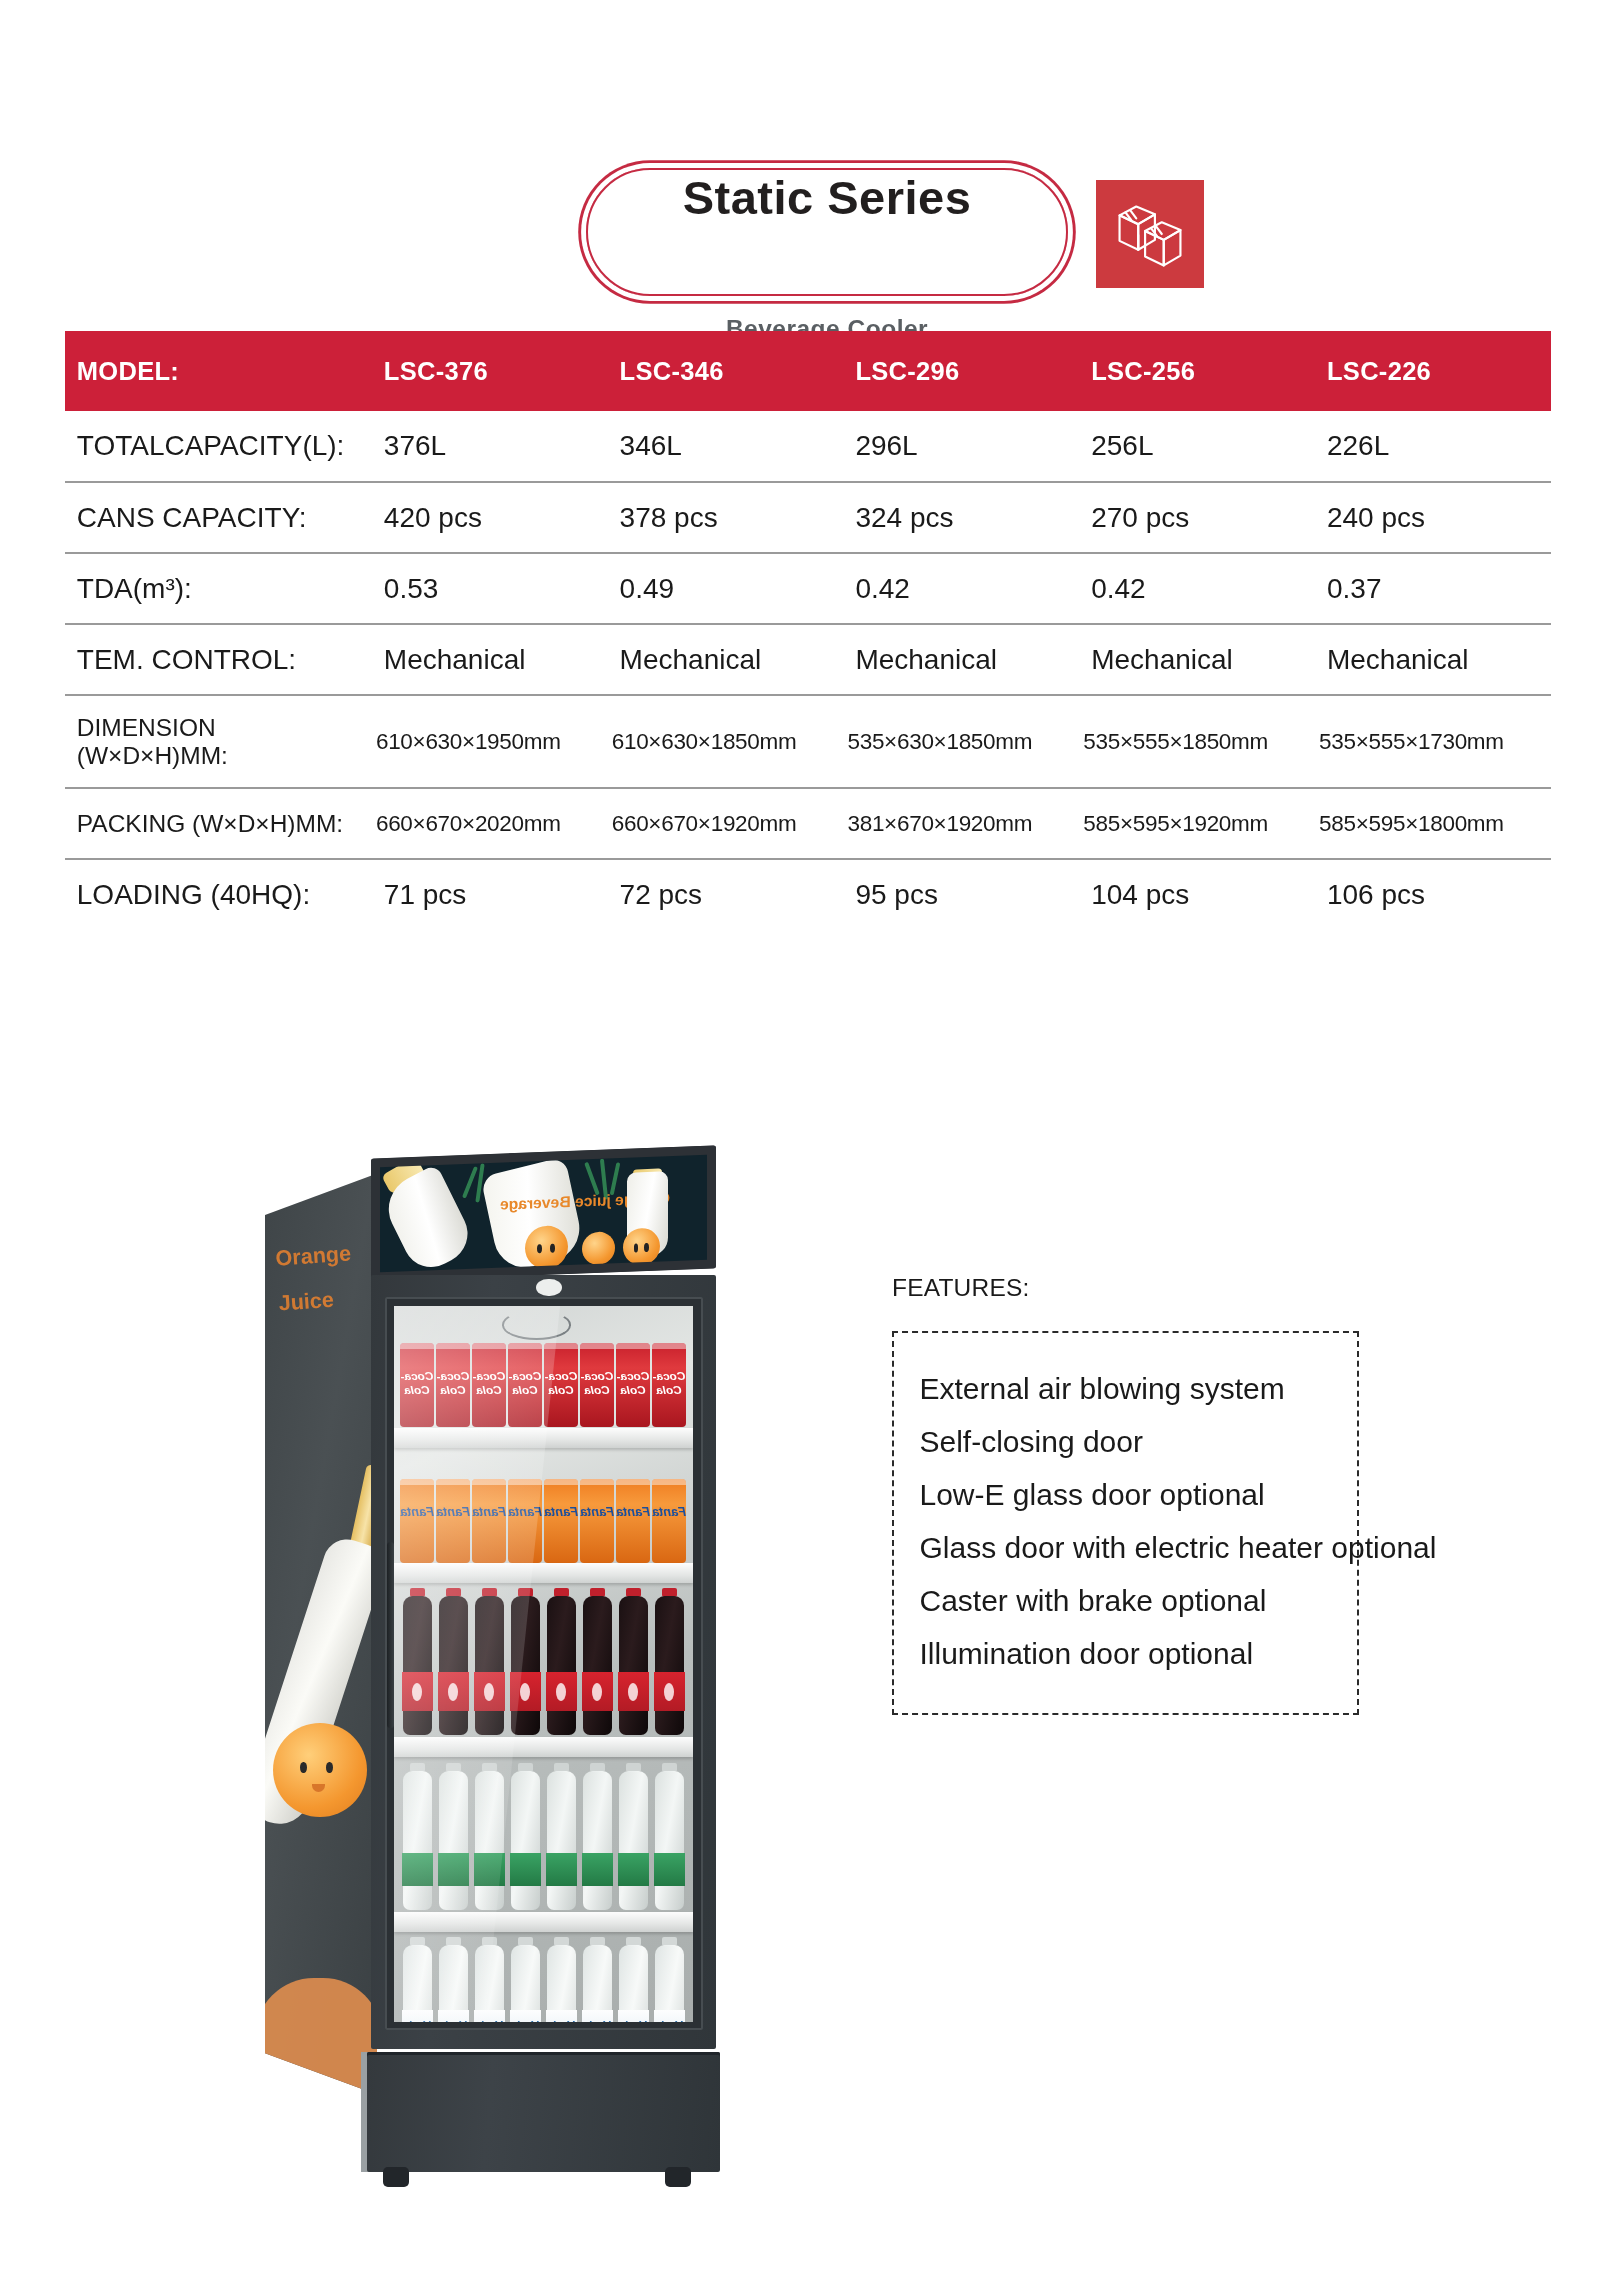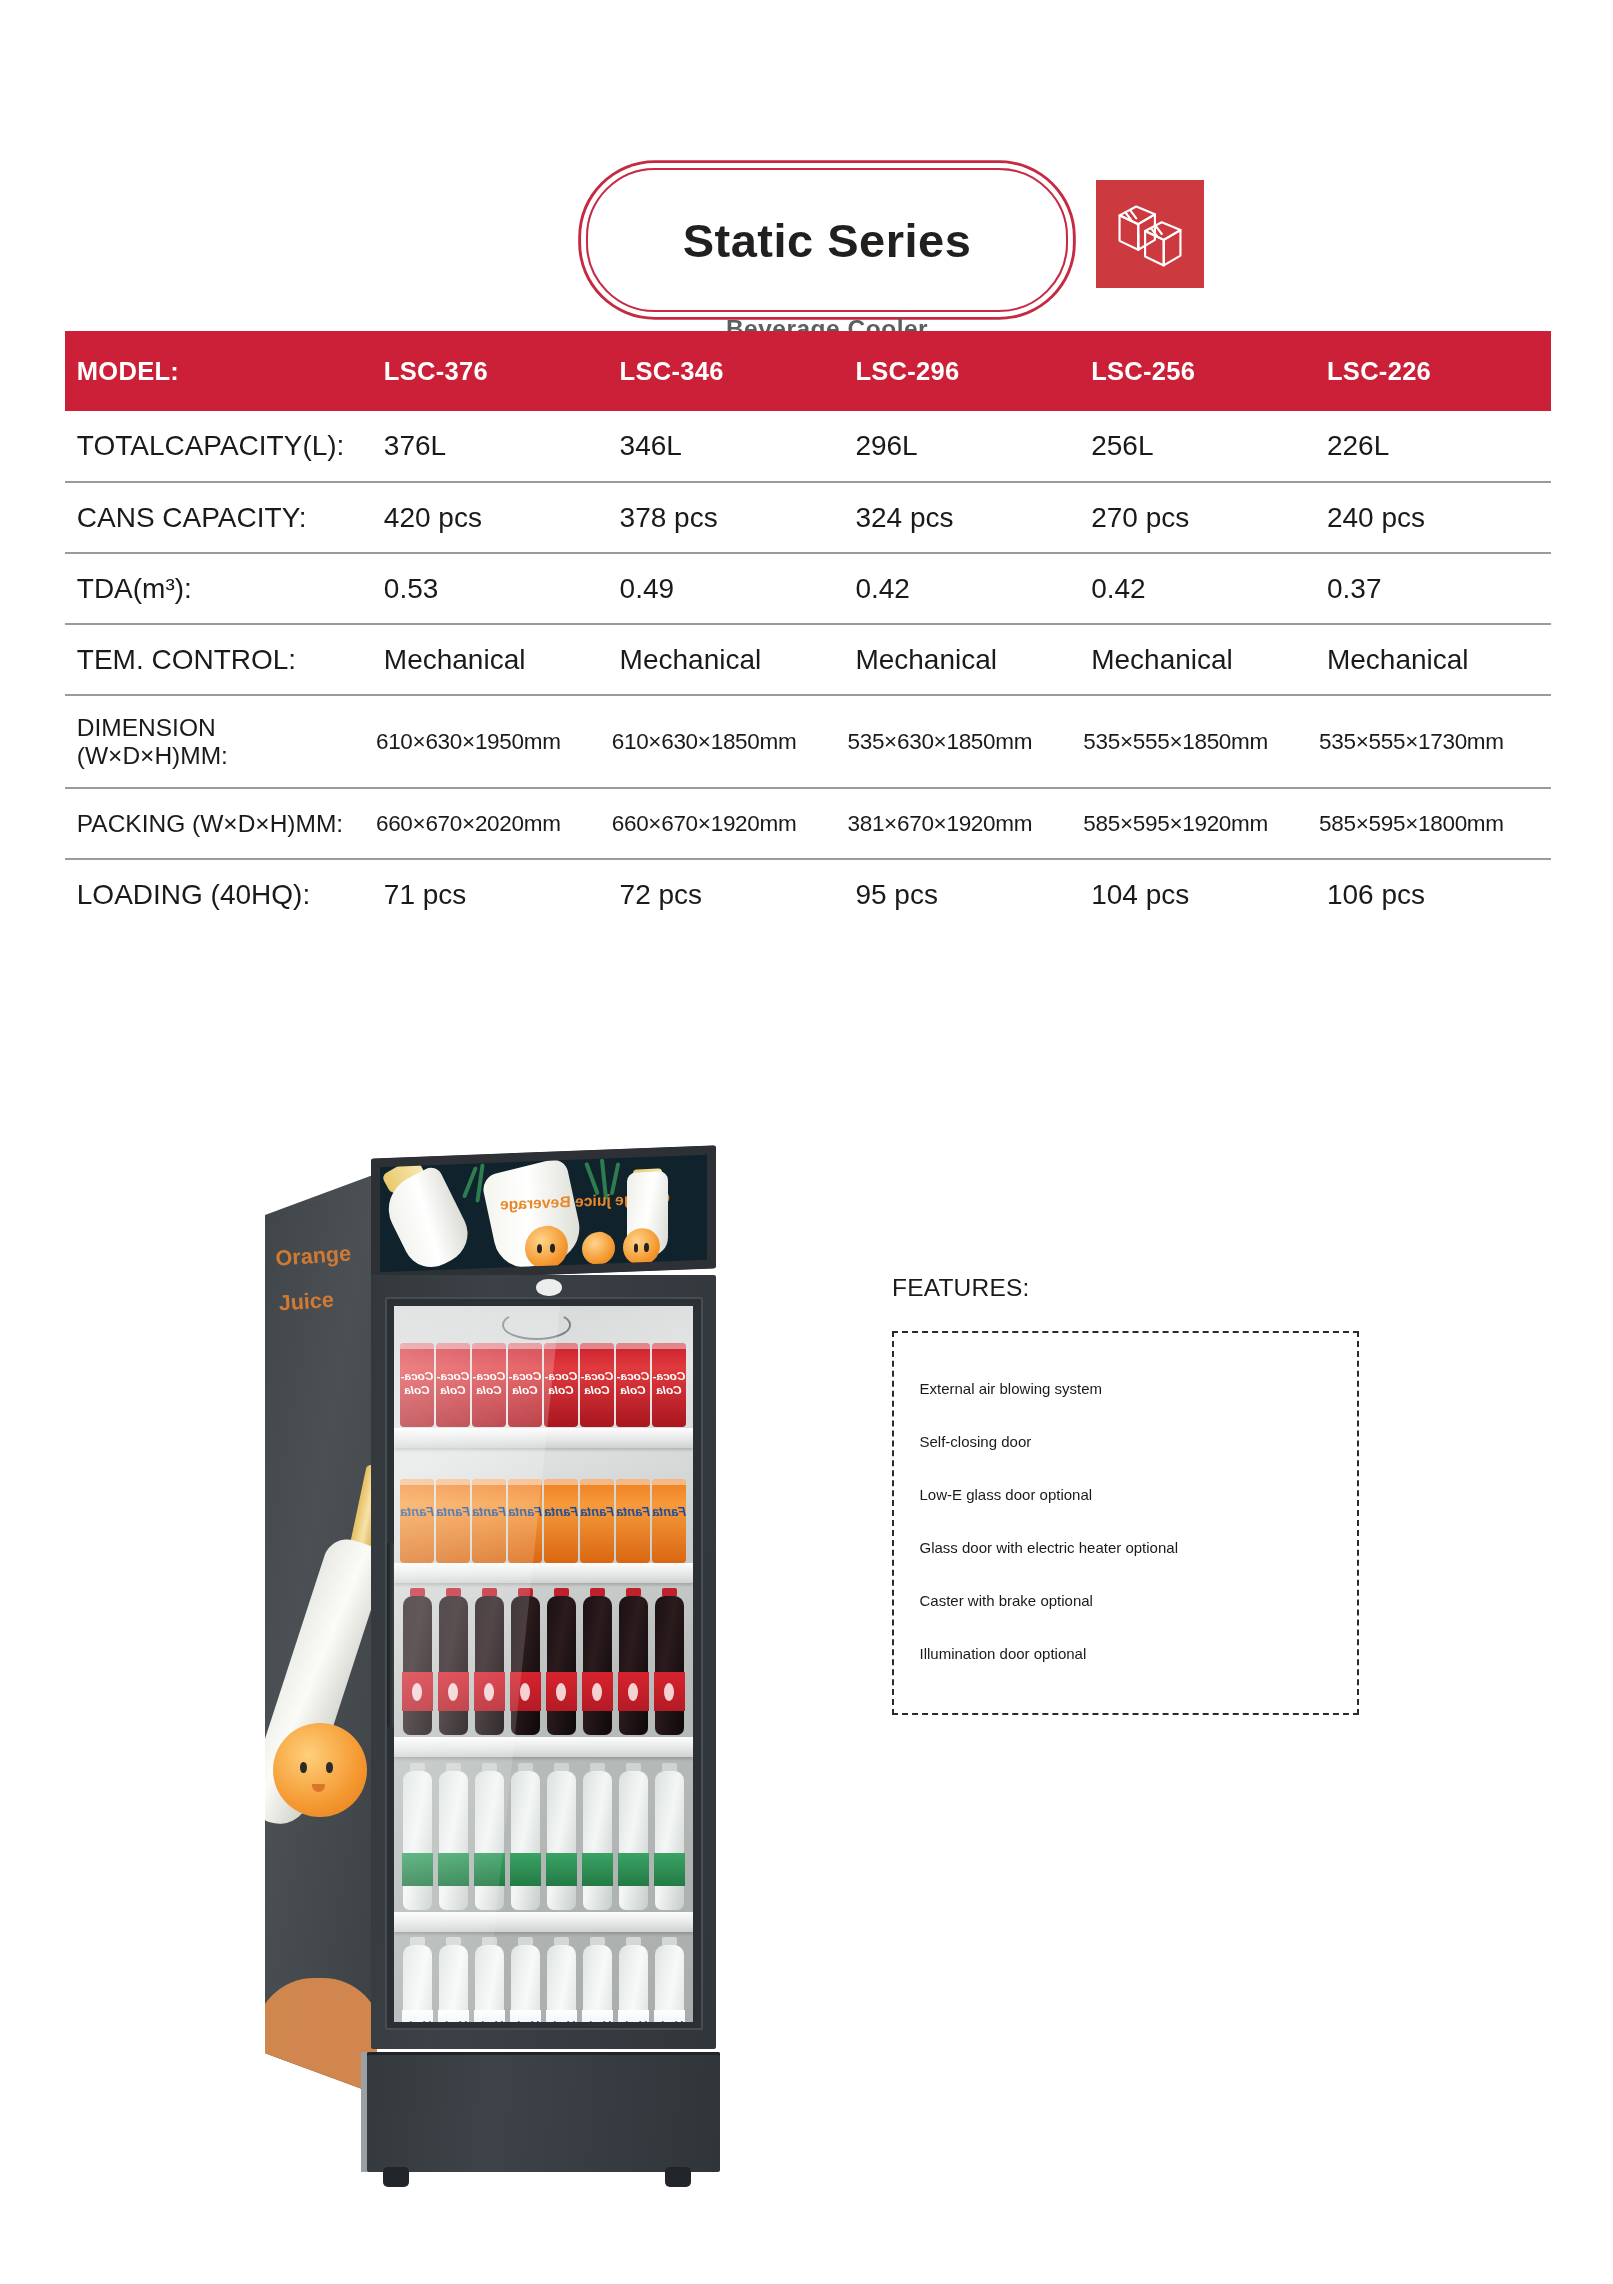--- a/index.html
+++ b/index.html
@@ -10,25 +10,25 @@
     -webkit-font-smoothing:antialiased;
     position:relative;
     overflow:hidden;
   }
 
   
   .header{
     position:absolute;left:0;top:84px;width:1613px;height:196px;
   }
   .title-pill{
-    position:absolute;left:586px;top:84px;width:482px;height:144px;
+    position:absolute;left:586px;top:84px;width:482px;height:128px;
     border:2.9px solid #C52A42;border-radius:69px;
     box-shadow:0 0 0 4.9px #ffffff, 0 0 0 7.8px #C52A42;
     box-sizing:border-box;
-    display:flex;align-items:center;justify-content:center;
+    display:flex;justify-content:center;
   }
   .title-text{
     font-size:47px;font-weight:bold;color:#221f1f;letter-spacing:0.5px;
   }
   .subtitle{
     position:absolute;left:586px;top:231px;width:482px;text-align:center;
     font-size:24.5px;font-weight:bold;color:#5a5f63;letter-spacing:0.5px;
   }
   .icon-box{
     position:absolute;left:1096px;top:96px;width:108px;height:108px;
@@ -255,21 +255,21 @@
     position:absolute;left:892px;top:1274px;width:461px;
   }
   .features-title{
     font-size:24.5px;color:#1a1a1a;margin-bottom:29px;letter-spacing:0.2px;
   }
   .features-box{
     border:2px dashed #2a2a2a;padding:29px 25.5px 33px 25.5px;width:412px;
     box-sizing:content-box;
   }
   .feature-item{
-    font-size:15px;color:#1a1a1a;line-height:53px;white-space:nowrap;
+    font-size:30px;color:#1a1a1a;line-height:53px;white-space:nowrap;
   }
 </style>
 </head>
 <body>
 
 <div class="header">
 
   <div class="title-pill">
     <span class="title-text">Static Series</span>
   </div>

